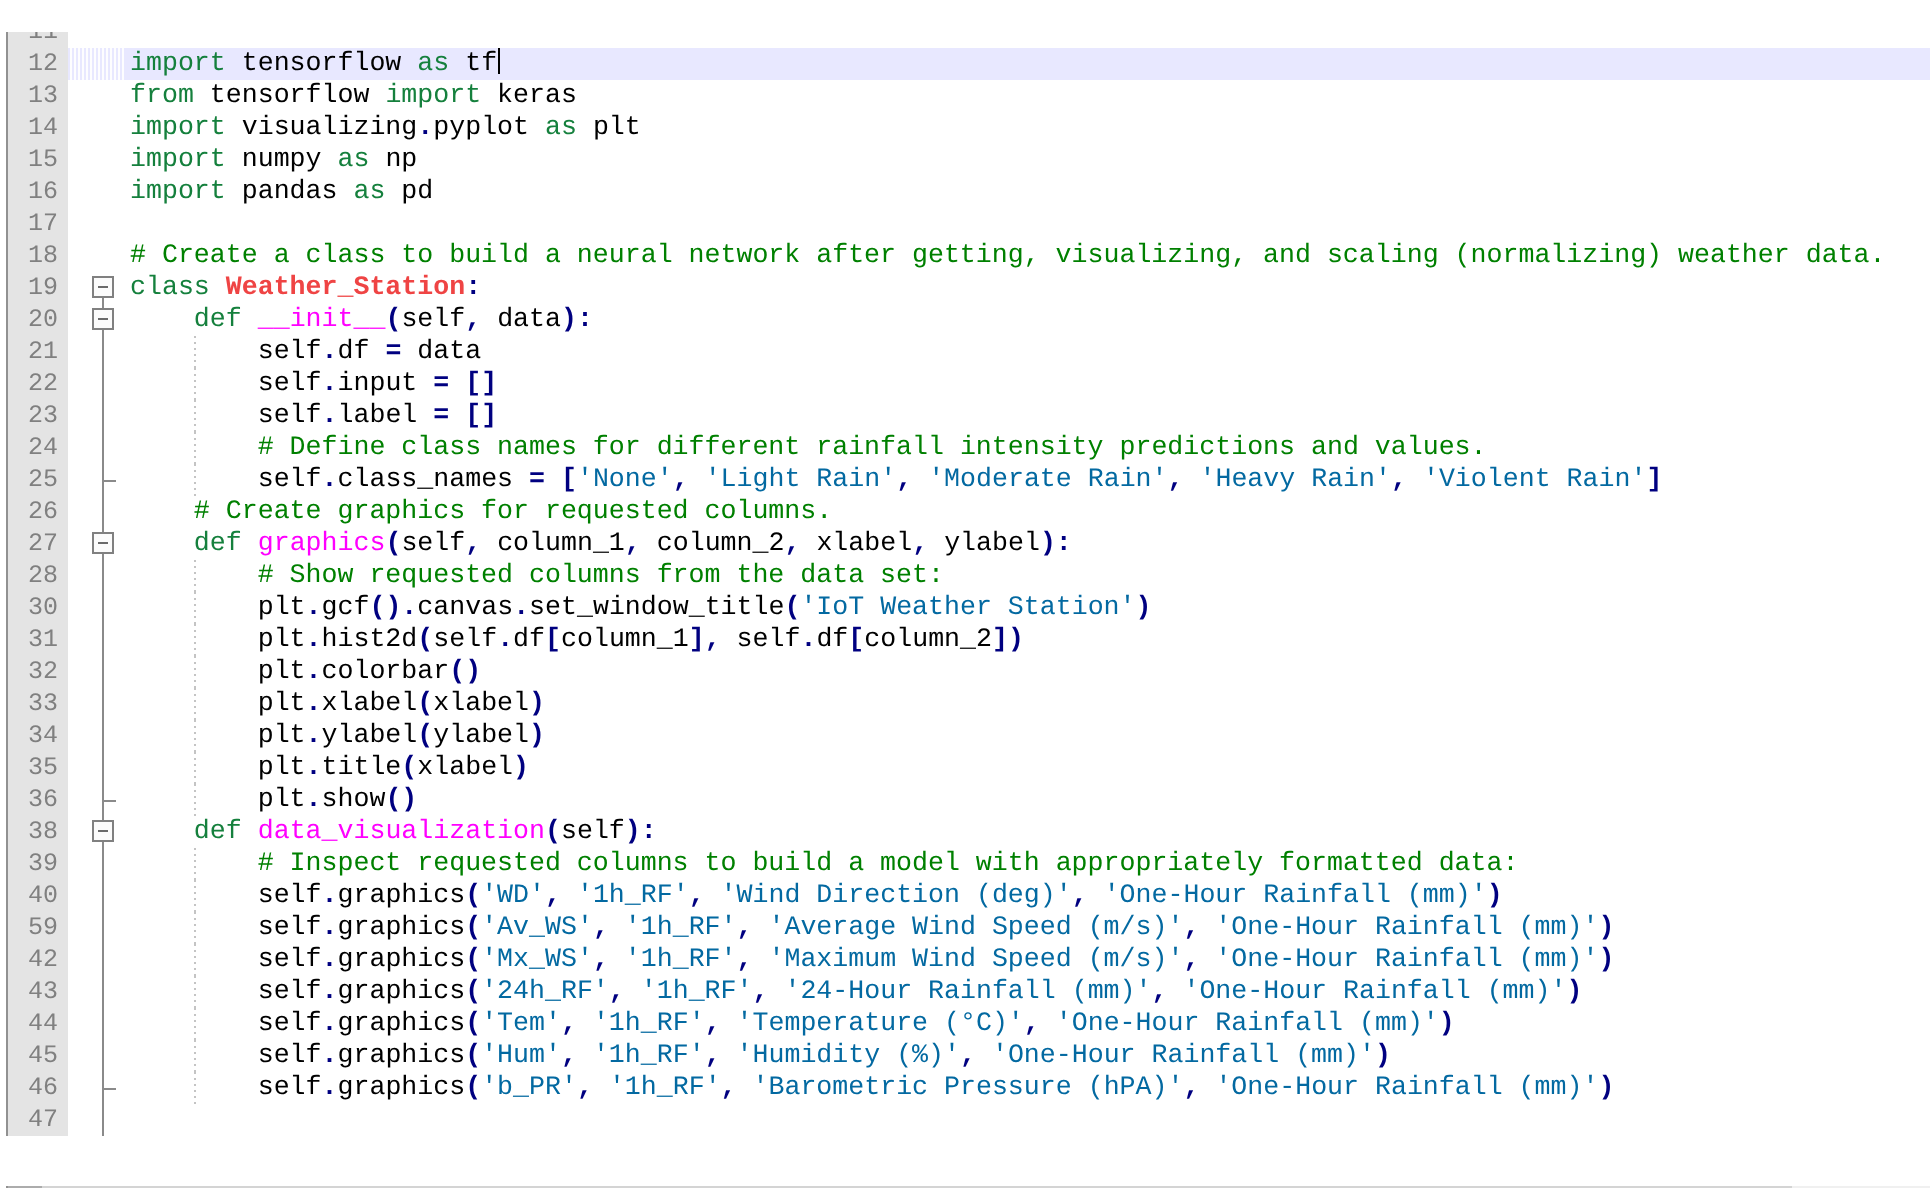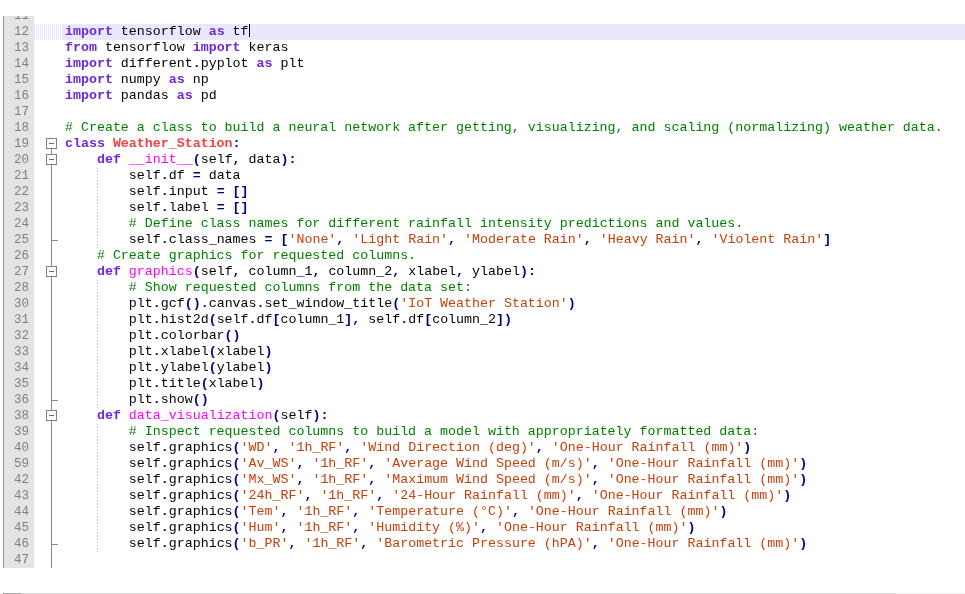--- a/index.html
+++ b/index.html
@@ -39,24 +39,24 @@
     content:"";position:absolute;left:2px;right:2px;top:4px;height:1px;background:#6a6a6a;
   }
   
   .guide{
     position:absolute;left:35px;top:0;height:100%;width:1px;
     background-image:repeating-linear-gradient(to bottom,#c4c4c4 0 1px,transparent 1px 3px);
   }
   
   .caret{display:inline-block;width:1px;height:13px;background:#000;vertical-align:-2px;}
   
-  .tk-k{color:#6d28d9;font-weight:bold;}
+  .tk-k{color:#15803d;font-weight:normal;}
   .tk-t{color:#000000;}
   .tk-o{color:#000080;font-weight:bold;}
-  .tk-s{color:#c2410c;}
+  .tk-s{color:#0369a1;}
   .tk-c{color:#008000;}
   .tk-d{color:#ff00ff;}
   .tk-cn{color:#ef4444;font-weight:bold;}
   
   .hscroll{
     position:absolute;left:4px;right:0;bottom:0;height:17px;background:#f0f0f0;
   }
   .hs-btn{
     position:absolute;left:0;top:0;width:17px;height:17px;background:#fdfdfd;
     border:1px solid #acacac;box-sizing:border-box;
@@ -95,21 +95,21 @@
         <div class="vborder"></div>
         <div class="num">13</div>
         <div class="fold"></div>
         <div class="code"><div class="code-inner"><span class="tk-k">from</span><span class="tk-t"> tensorflow </span><span class="tk-k">import</span><span class="tk-t"> keras</span></div></div>
       </div>
       <div class="row">
         <div class="edge"></div>
         <div class="vborder"></div>
         <div class="num">14</div>
         <div class="fold"></div>
-        <div class="code"><div class="code-inner"><span class="tk-k">import</span><span class="tk-t"> different</span><span class="tk-o">.</span><span class="tk-t">pyplot </span><span class="tk-k">as</span><span class="tk-t"> plt</span></div></div>
+        <div class="code"><div class="code-inner"><span class="tk-k">import</span><span class="tk-t"> visualizing</span><span class="tk-o">.</span><span class="tk-t">pyplot </span><span class="tk-k">as</span><span class="tk-t"> plt</span></div></div>
       </div>
       <div class="row">
         <div class="edge"></div>
         <div class="vborder"></div>
         <div class="num">15</div>
         <div class="fold"></div>
         <div class="code"><div class="code-inner"><span class="tk-k">import</span><span class="tk-t"> numpy </span><span class="tk-k">as</span><span class="tk-t"> np</span></div></div>
       </div>
       <div class="row">
         <div class="edge"></div>

